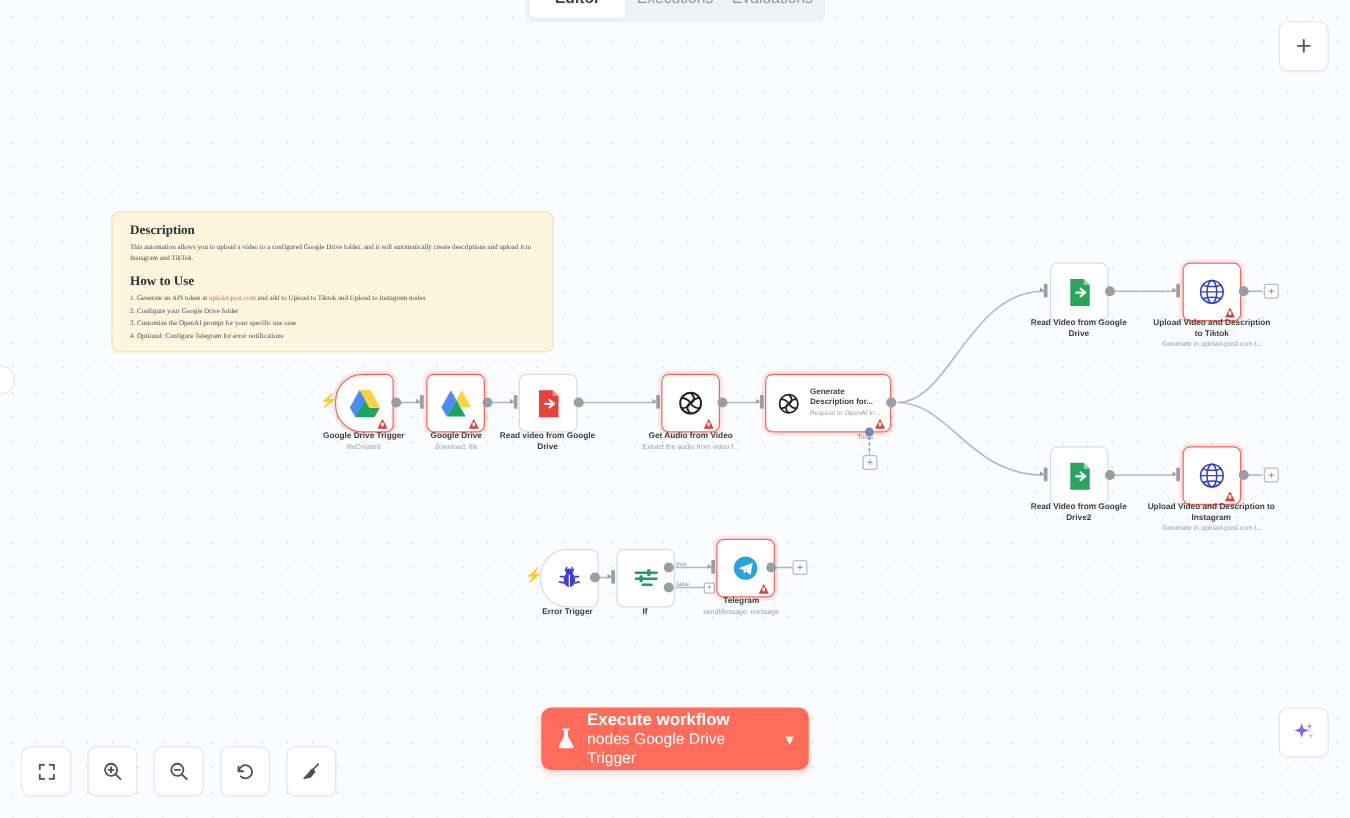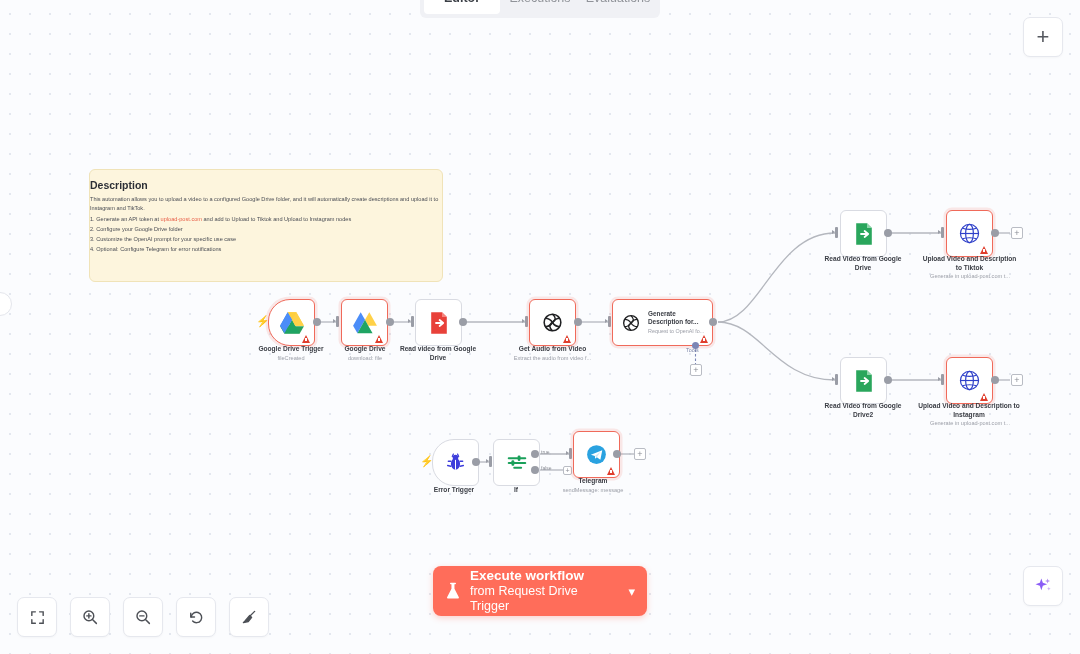--- a/index.html
+++ b/index.html
@@ -57,22 +57,23 @@
   #btn-add { left: 1023px; top: 17px; font-size: 22px; font-weight: 300; }
   #btn-ai  { left: 1023px; top: 566px; }
 
   
   #sticky {
     position: absolute; left: 89px; top: 169px;
     width: 354px; height: 113px;
     background: #fdf5dd;
     border: 1px solid #f0e3b8;
     border-radius: 6px;
-    padding: 9px 0;
+    padding: 9px 14px;
     overflow: hidden;
+    font-family: Liberation Serif, serif;
   }
   #sticky h3 { font-size: 10.5px; color: #2c2f36; font-weight: 700; margin-bottom: 4px; }
   #sticky h3.second { margin-top: 9px; }
   #sticky p { font-size: 5.6px; color: #4a4d55; line-height: 1.55; }
   #sticky a { color: #e8604a; text-decoration: none; }
 
   
   #edges { position: absolute; left: 0; top: 0; width: 1080px; height: 654px; }
 
   
@@ -209,20 +210,21 @@
     <svg width="20" height="20" viewBox="0 0 24 24">
       <path d="M10 3 L11.8 8.2 L17 10 L11.8 11.8 L10 17 L8.2 11.8 L3 10 L8.2 8.2 Z" fill="#8b5cf6"></path>
       <path d="M17.5 3 L18.3 5.2 L20.5 6 L18.3 6.8 L17.5 9 L16.7 6.8 L14.5 6 L16.7 5.2 Z" fill="#b28cf2"></path>
       <path d="M19 13 L19.6 14.6 L21.2 15.2 L19.6 15.8 L19 17.4 L18.4 15.8 L16.8 15.2 L18.4 14.6 Z" fill="#c6a7f5"></path>
     </svg>
   </div>
 
   <div id="sticky">
     <h3>Description</h3>
     <p>This automation allows you to upload a video to a configured Google Drive folder, and it will automatically create descriptions and upload it to Instagram and TikTok.</p>
+    <h3 class="second">How to Use</h3>
     <div style="margin-top:3px;">
       <div style="font-size:5.6px;color:#4a4d55;line-height:1.75;">
         <span>1. Generate an API token at </span><a href="#">upload-post.com</a><span> and add to Upload to Tiktok and Upload to Instagram nodes</span>
       </div>
       <div style="font-size:5.6px;color:#4a4d55;line-height:1.75;">2. Configure your Google Drive folder</div>
       <div style="font-size:5.6px;color:#4a4d55;line-height:1.75;">3. Customize the OpenAI prompt for your specific use case</div>
       <div style="font-size:5.6px;color:#4a4d55;line-height:1.75;">4. Optional: Configure Telegram for error notifications</div>
     </div>
   </div>
 
@@ -493,18 +495,18 @@
     </div>
   </div>
 
   <div id="execute">
     <svg width="16" height="18" viewBox="0 0 20 24">
       <path d="M8 2 H12 V9 L17.5 19.5 A1.5 1.5 0 0 1 16 22 H4 A1.5 1.5 0 0 1 2.5 19.5 L8 9 Z" fill="#ffffff"></path>
       <path d="M7 2 H13" stroke="#ffffff" stroke-width="2" stroke-linecap="round"></path>
     </svg>
     <div class="etext">
       <span class="l1">Execute workflow</span>
-      <span class="l2">from Request Drive Trigger</span>
+      <span class="l2">nodes Google Drive Trigger</span>
     </div>
     <span class="chev">▾</span>
   </div>
 
 </div>
 
 </body></html>

